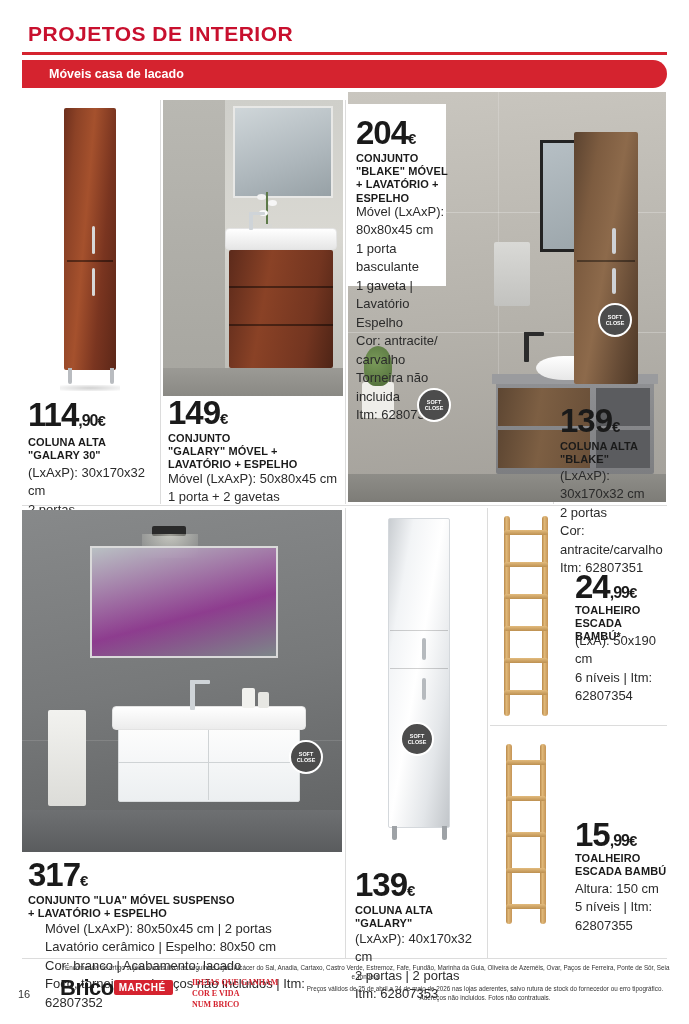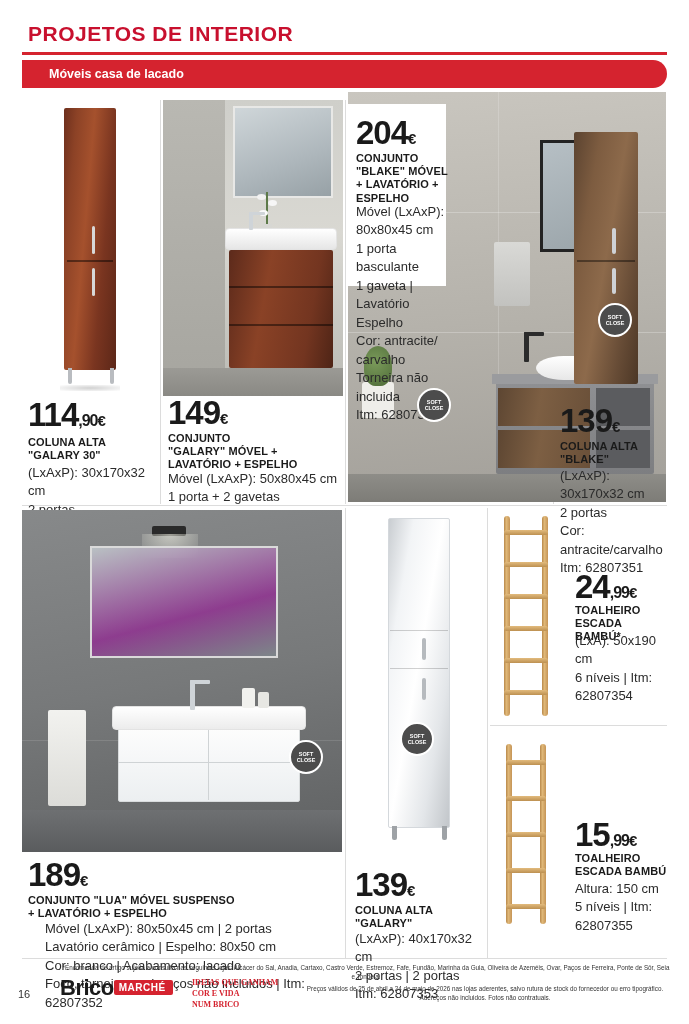--- a/index.html
+++ b/index.html
@@ -349,21 +349,21 @@
     <div style="position:absolute; left:236px; top:182px; width:11px; height:16px; background:#e7e7e3; border-radius:2px;"></div>
 
     <div style="position:absolute; left:0; top:300px; width:320px; height:42px; background:linear-gradient(180deg,#6e7072,#5a5c5e);"></div>
   </div>
   <div class="softclose" style="left:289px; top:740px;">
     <span>SOFT</span>
     <span>CLOSE</span>
   </div>
 
   <div class="price price-lg" style="left:28px; top:858px;">
-    <span class="int">189</span><span class="eur">€</span>
+    <span class="int">317</span><span class="eur">€</span>
   </div>
   <div class="pname" style="left:28px; top:894px; width:315px; white-space:pre-line;">CONJUNTO "LUA" MÓVEL SUSPENSO
 + LAVATÓRIO + ESPELHO</div>
   <div class="pdesc" style="left:28px; top:920px; width:315px; white-space:pre-line;margin-left:17px;">Móvel (LxAxP): 80x50x45 cm | 2 portas
 Lavatório cerâmico | Espelho: 80x50 cm
 Cor: branco | Acabamento: lacado
 Foco, torneira e adereços não incluidos | Itm: 62807352</div>
 
   <div class="scene" style="left:350px; top:512px; width:135px; height:340px; background:#ffffff;">
     <div class="col-white" style="left:38px; top:6px; width:62px; height:310px;">

